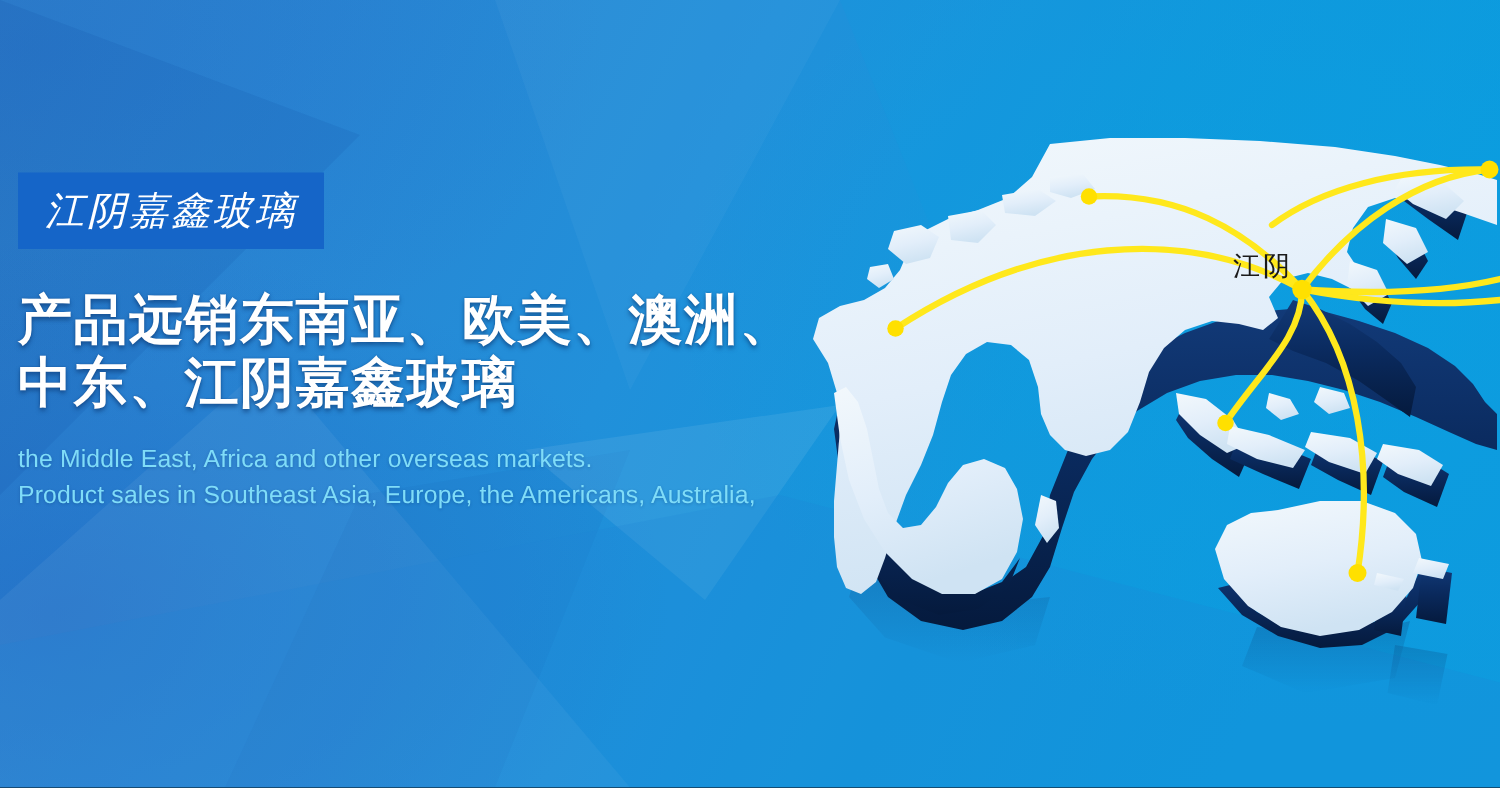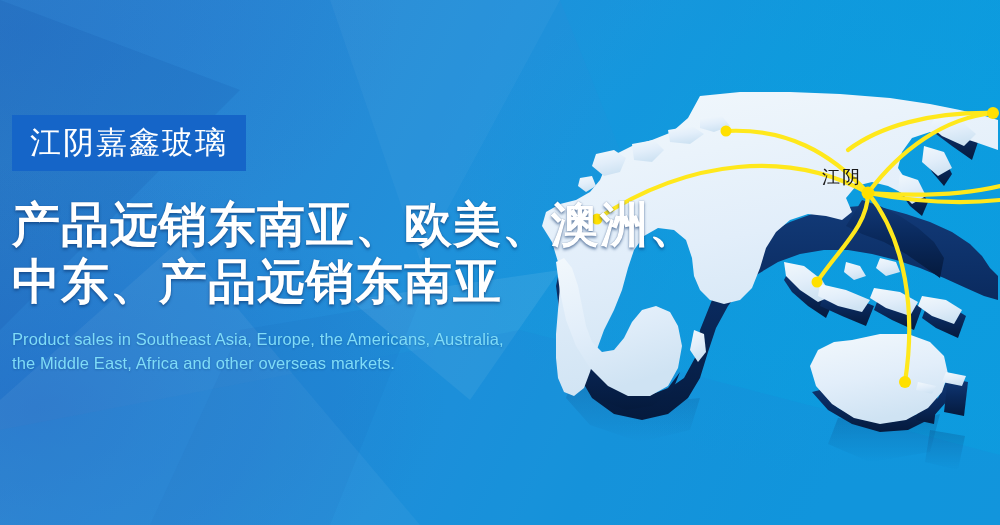--- a/index.html
+++ b/index.html
@@ -56,31 +56,32 @@
   .copy {
     position: absolute;
     left: 12px;
     top: 115px;
     width: 560px;
   }
   .badge {
     display: inline-block;
     background: #1565c8;
     color: #ffffff;
-    font-size: 31px;
+    font-size: 26px;
     line-height: 1;
     letter-spacing: 2px;
     padding: 12px 18px 13px 18px;
     font-weight: 400;
     white-space: nowrap;
+    font-style: italic;
   }
   .headline {
     margin-top: 26px;
     color: #ffffff;
-    font-size: 48px;
+    font-size: 36px;
     font-weight: bold;
     line-height: 1.18;
     letter-spacing: 1px;
     text-shadow:
       0 2px 3px rgba(10,50,105,0.55),
       0 0 1px rgba(10,50,105,0.5);
     white-space: nowrap;
   }
   .headline .line { display: block; }
   .subcopy {
@@ -265,22 +266,22 @@
     </svg>
   </div>
 
   <div class="city-label" style="left:822px; top:168px;">江阴</div>
 
   <div class="copy">
     <div class="badge">江阴嘉鑫玻璃</div>
 
     <div class="headline">
       <span class="line">产品远销东南亚、欧美、澳洲、</span>
-      <span class="line">中东、产品远销东南亚</span>
+      <span class="line">中东、江阴嘉鑫玻璃</span>
     </div>
 
     <div class="subcopy">
+      <span class="line">the Middle East, Africa and other overseas markets.</span>
       <span class="line">Product sales in Southeast Asia, Europe, the Americans, Australia,</span>
-      <span class="line">the Middle East, Africa and other overseas markets.</span>
     </div>
   </div>
 
 </div>
 
 </body></html>

